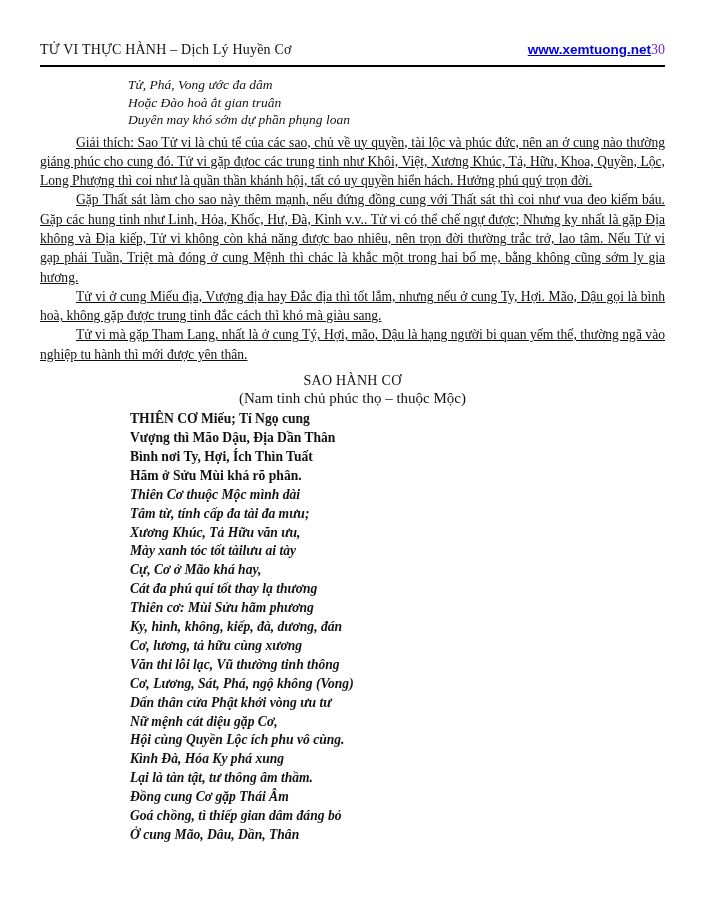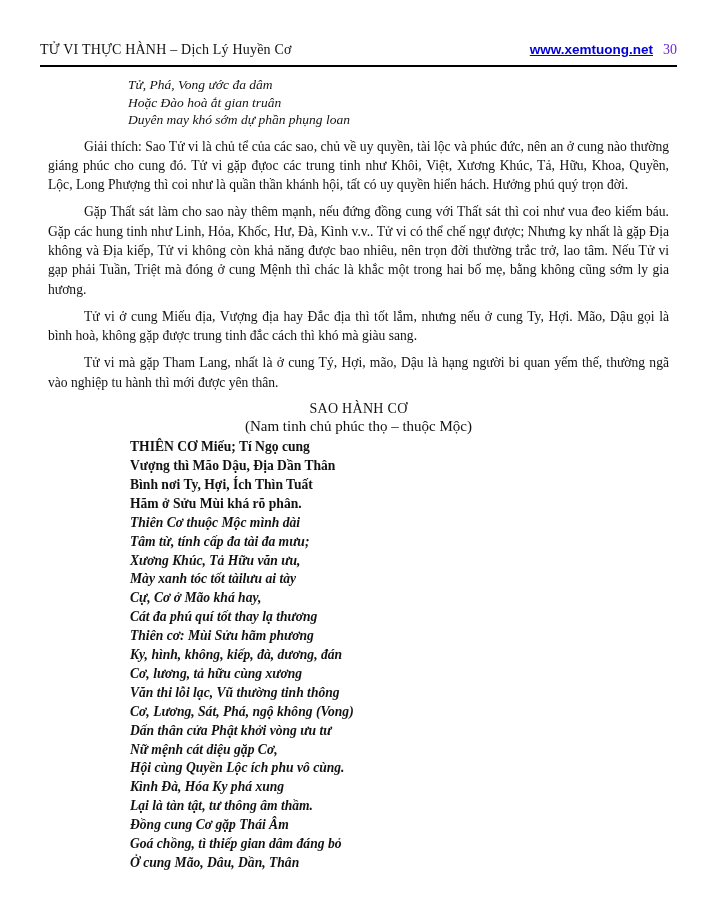--- a/index.html
+++ b/index.html
@@ -8,37 +8,36 @@
     height: 913px;
     background: #ffffff;
     color: #111111;
     font-family: "Liberation Serif", serif;
     overflow: hidden;
   }
   .page {
     box-sizing: border-box;
     width: 705px;
     height: 714px;
-    padding: 42px 28px 0 40px;
+    padding: 42px 40px 0 40px;
   }
   
   .header-row {
     display: flex;
     justify-content: space-between;
     align-items: baseline;
     font-size: 14px;
   }
   .header-title {
     letter-spacing: 0.2px;
     white-space: nowrap;
   }
   .header-right {
     display: flex;
     align-items: baseline;
-    gap: 10px;
     white-space: nowrap;
   }
   .header-link {
     font-family: "Liberation Sans", sans-serif;
     font-weight: bold;
     font-size: 13.5px;
     text-decoration: underline;
     cursor: pointer;
   }
   .page-number { font-size: 14px; color: #6d28d9; }
@@ -56,22 +55,23 @@
   }
   .verse1 div { white-space: nowrap; }
   
   .body-paragraphs {
     margin-top: 4px;
     font-size: 13.6px;
     line-height: 19.3px;
     text-align: justify;
   }
   .body-paragraphs p {
-    margin: 8px;
+    margin: 0;
     text-indent: 36px;
+    text-decoration: underline;
   }
   
   .section-title {
     margin-top: 9px;
     text-align: center;
     font-size: 14px;
     font-weight: normal;
     letter-spacing: 0.3px;
   }
   .section-subtitle {

